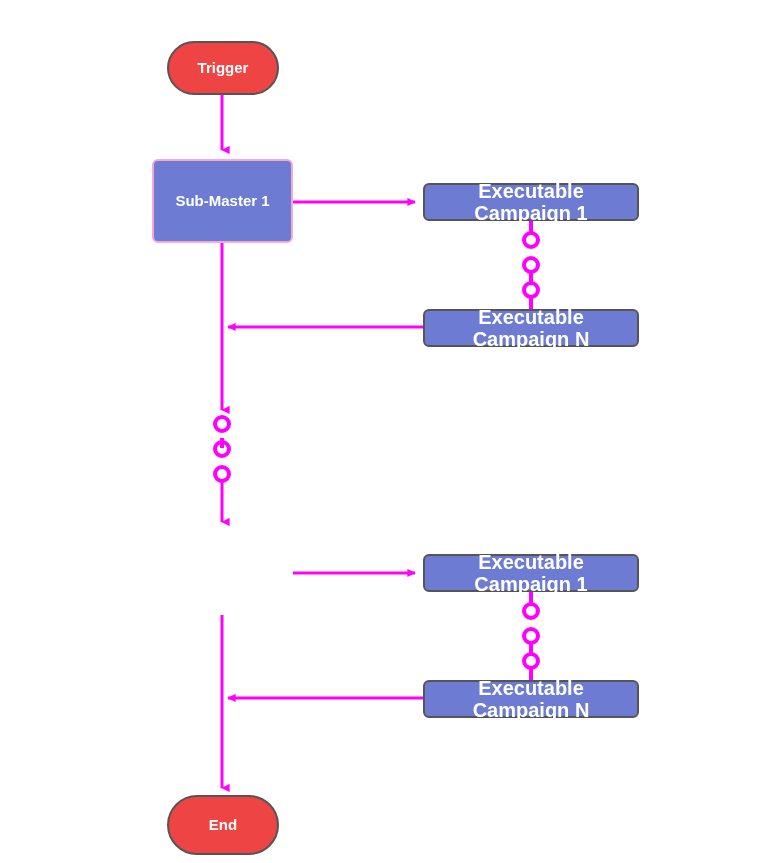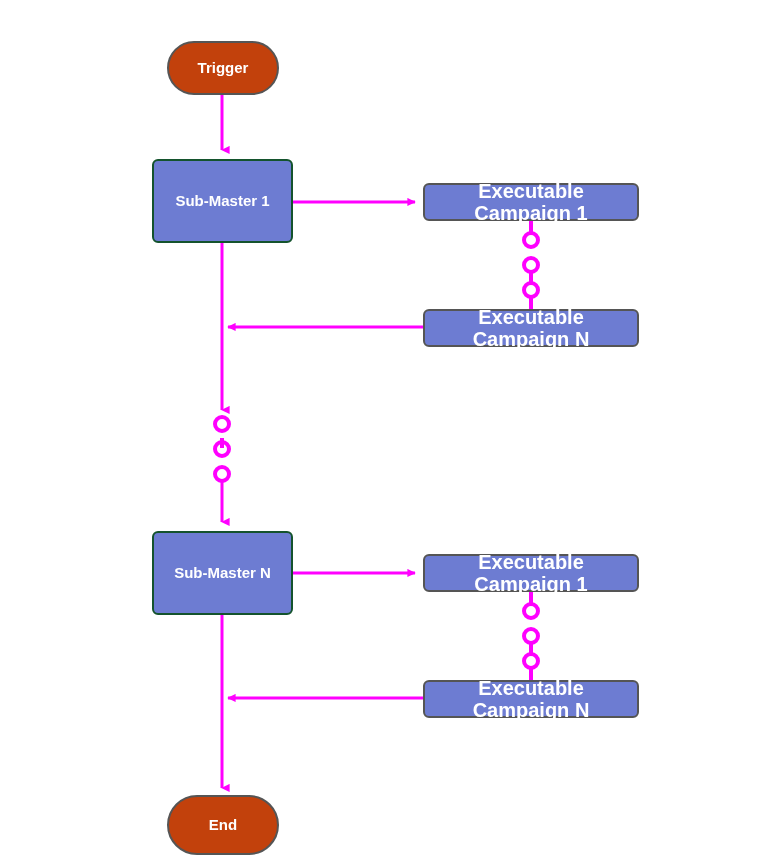--- a/index.html
+++ b/index.html
@@ -36,28 +36,28 @@
     display: flex;
     align-items: center;
     justify-content: center;
     color: #ffffff;
     font-weight: bold;
     text-align: center;
     line-height: 1.1;
     user-select: none;
   }
   .node-terminal {
-    background: #c2410c;
+    background: #ef4444;
     border: 2px solid #555555;
     border-radius: 999px;
     font-size: 15px;
   }
   .node-process {
     background: #6d7cd2;
-    border: 2px solid #14532d;
+    border: 2px solid #f9a8d4;
     border-radius: 6px;
     font-size: 15px;
   }
   .node-leaf {
     background: #6d7cd2;
     border: 2px solid #555555;
     border-radius: 6px;
     font-size: 20px;
   }
   .node-label {
@@ -135,23 +135,20 @@
   </div>
 
   <div class="node node-leaf" style="left:423px; top:183px; width:216px; height:38px;">
     <span class="node-label">Executable Campaign 1</span>
   </div>
 
   <div class="node node-leaf" style="left:423px; top:309px; width:216px; height:38px;">
     <span class="node-label">Executable Campaign N</span>
   </div>
 
-  <div class="node node-process" style="left:152px; top:531px; width:141px; height:84px;">
-    <span class="node-label">Sub-Master N</span>
-  </div>
 
   <div class="node node-leaf" style="left:423px; top:554px; width:216px; height:38px;">
     <span class="node-label">Executable Campaign 1</span>
   </div>
 
   <div class="node node-leaf" style="left:423px; top:680px; width:216px; height:38px;">
     <span class="node-label">Executable Campaign N</span>
   </div>
 
   <div class="node node-terminal" style="left:167px; top:795px; width:112px; height:60px;">

